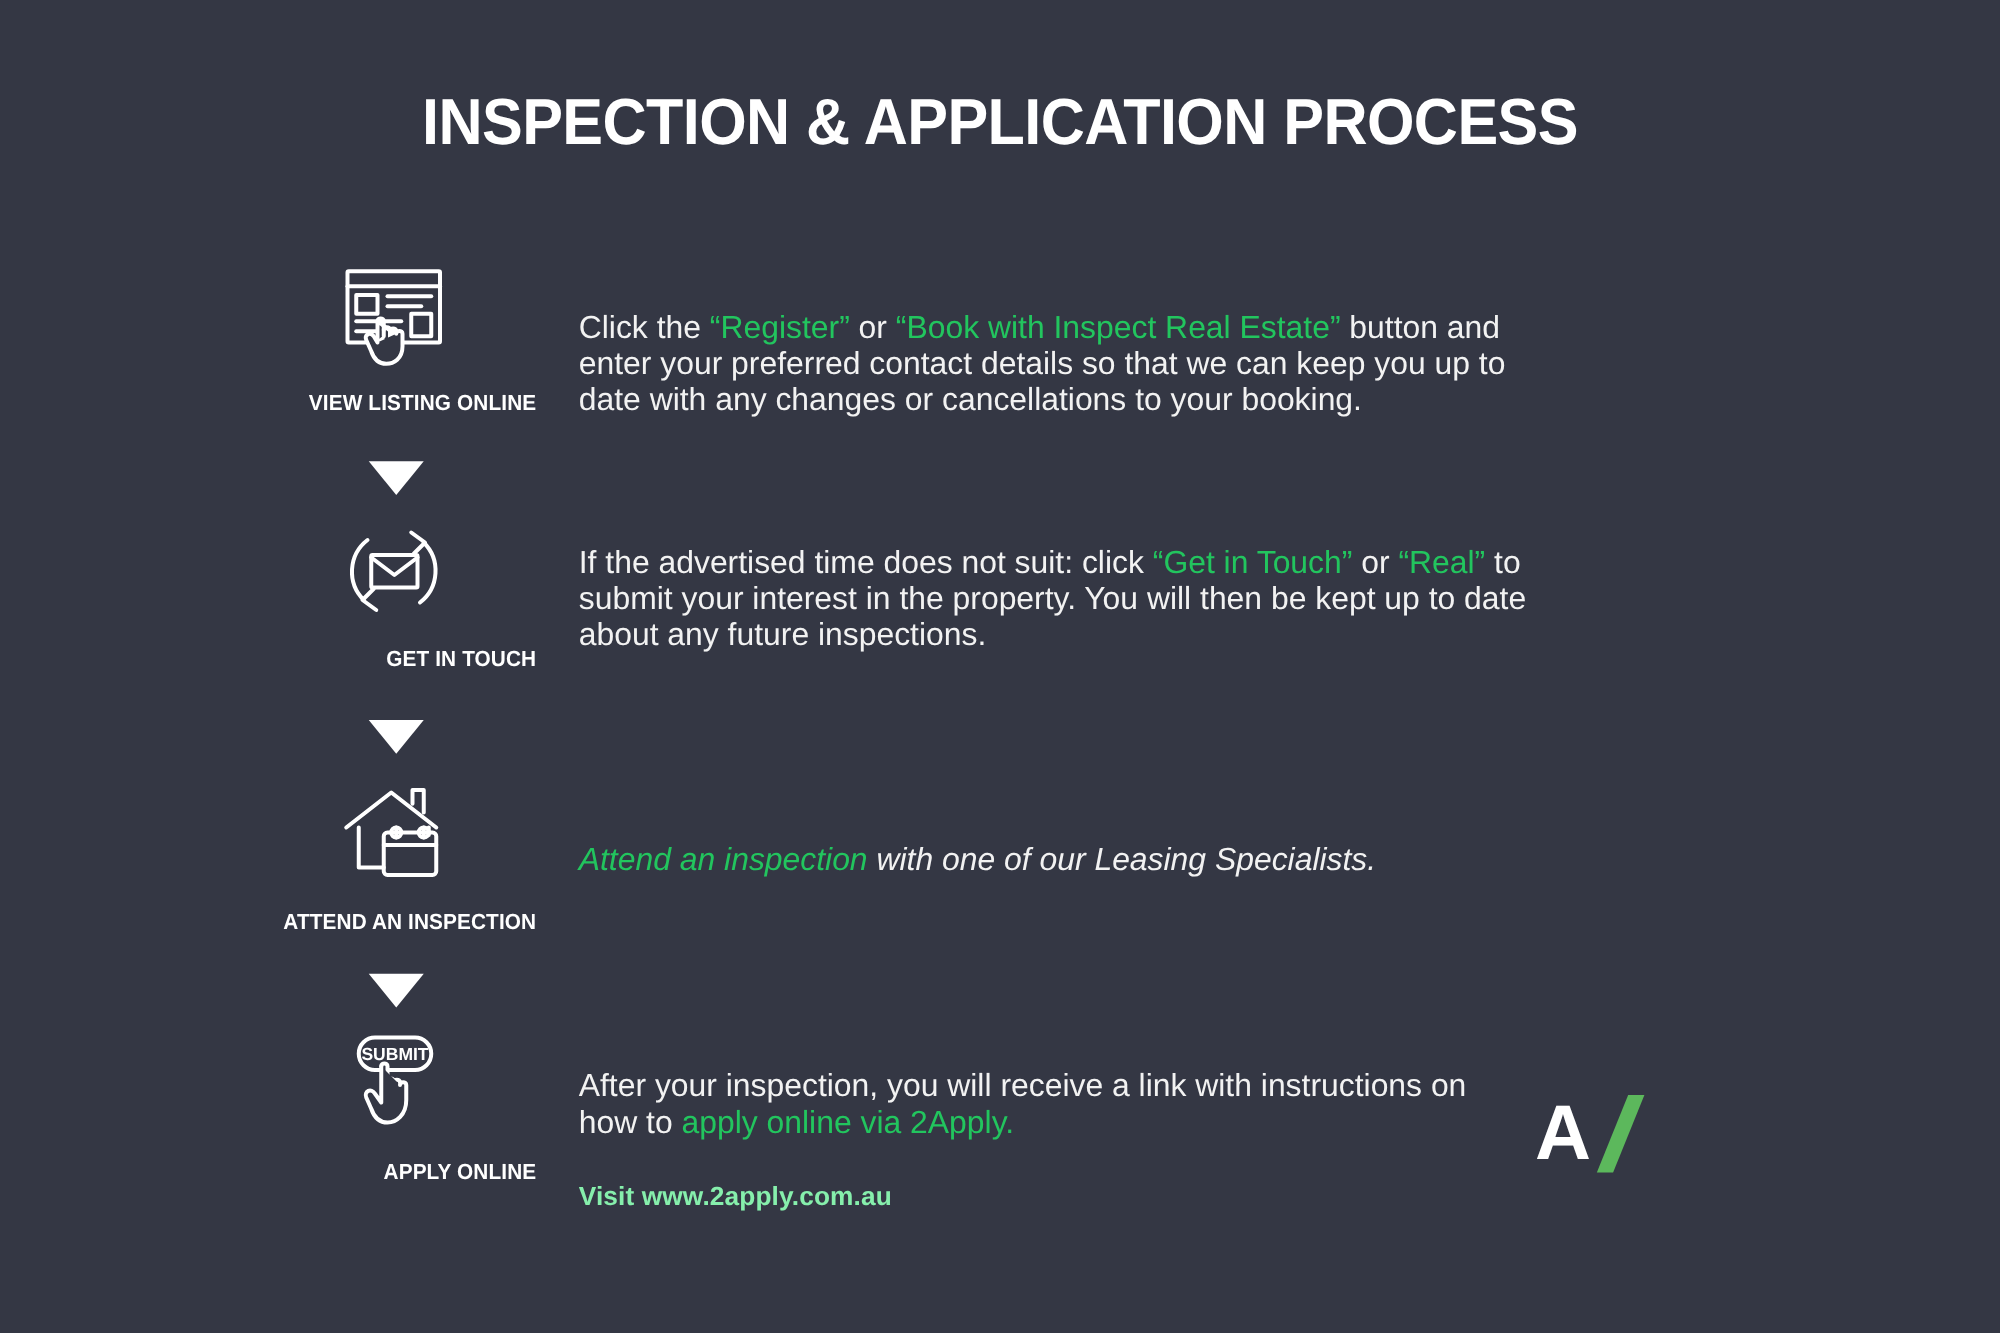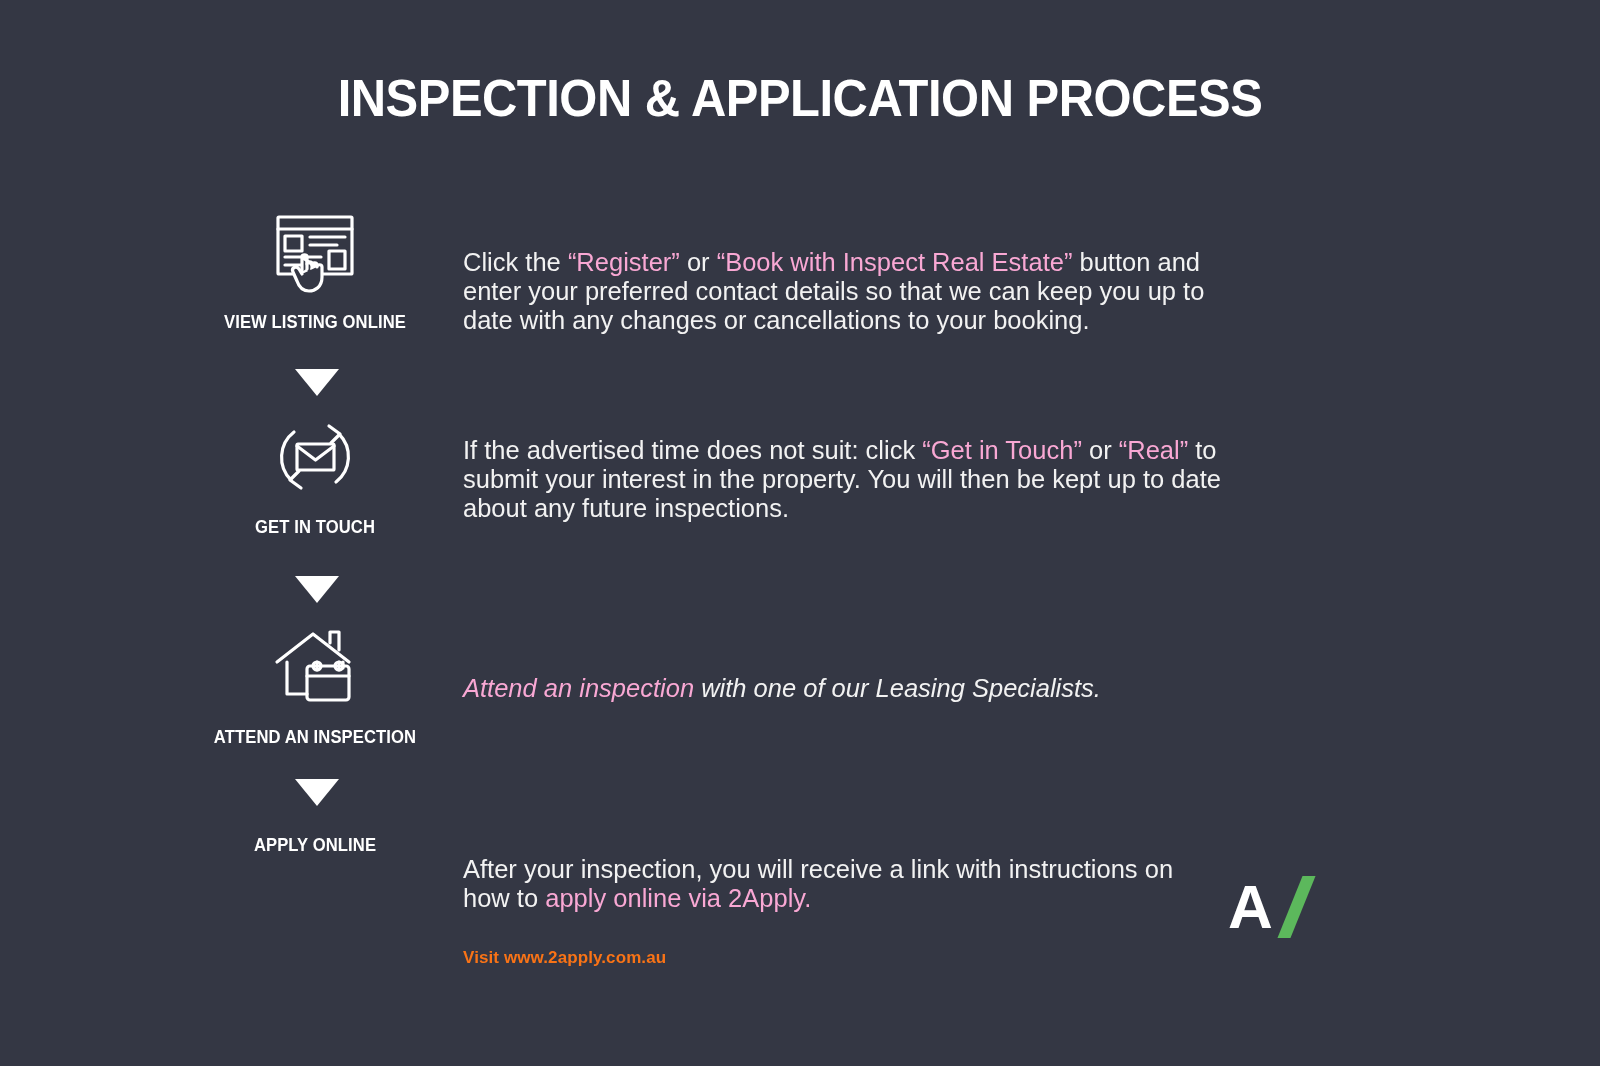--- a/index.html
+++ b/index.html
@@ -40,21 +40,21 @@
   }
   .step {
     position: absolute;
     left: 0;
     width: 1600px;
   }
   .step-icon-col {
     position: absolute;
     left: 195px;
     width: 240px;
-    text-align: center;
+    text-align: right;
   }
   .icon-box {
     height: 92px;
     display: flex;
     align-items: center;
     justify-content: center;
   }
   .step-label {
     margin-top: 14px;
     font-size: 17.5px;
@@ -66,27 +66,27 @@
   }
   .step-body {
     position: absolute;
     left: 463px;
     width: 760px;
     font-size: 25.5px;
     line-height: 29px;
     color: #f2f2f2;
     font-weight: 400;
   }
-  .hl { color: #f9a8d4; }
+  .hl { color: #22c55e; }
 
   .visit {
     margin-top: 30px;
-    font-size: 17px;
-    font-weight: bold;
-    color: #f97316;
+    font-size: 21px;
+    font-weight: bold;
+    color: #86efac;
     letter-spacing: 0.1px;
   }
 
   
   .arrow {
     position: absolute;
     left: 295px;
     width: 0;
     height: 0;
     border-left: 22px solid transparent;
@@ -203,20 +203,30 @@
     </div>
     <div class="step-body" style="top:53px;font-style:italic;">
       <span class="hl">Attend an inspection</span><span> with one of our Leasing Specialists.</span>
     </div>
   </div>
 
   <div class="arrow" style="top:573px;"></div>
 
   <div class="step" style="top:615px;">
     <div class="step-icon-col">
+      <div class="icon-box">
+        <svg width="92" height="95" viewBox="0 0 92 95" fill="none" stroke="#ffffff" stroke-width="3.2" stroke-linecap="round" stroke-linejoin="round">
+          <rect x="18" y="10" width="58" height="26" rx="13"></rect>
+          <text x="47" y="28" font-family="Liberation Sans, sans-serif" font-size="14" font-weight="bold" fill="#ffffff" stroke="none" text-anchor="middle">SUBMIT</text>
+          <path d="M36 33 C36 30 41 30 41 33 L41 48" fill="#343744"></path>
+          <path d="M41 45 C41 42 46 42 46 45 L46 50"></path>
+          <path d="M46 46 C46 43 51 43 51 46 L51 51"></path>
+          <path d="M51 48 C51 45 56 45 56 48 L56 60 C56 72 48 78 41 78 C34 78 30 73 28 67 L24 58 C22 53 28 50 31 55 L36 62 L36 33" fill="#343744"></path>
+        </svg>
+      </div>
       <div class="step-label">APPLY ONLINE</div>
     </div>
     <div class="step-body" style="top:18px;margin-top:16px;">
       <span>After your inspection, you will receive a link with instructions on how to </span><span class="hl">apply online via 2Apply.</span>
       <div class="visit">Visit www.2apply.com.au</div>
     </div>
   </div>
 
 </div>
 

